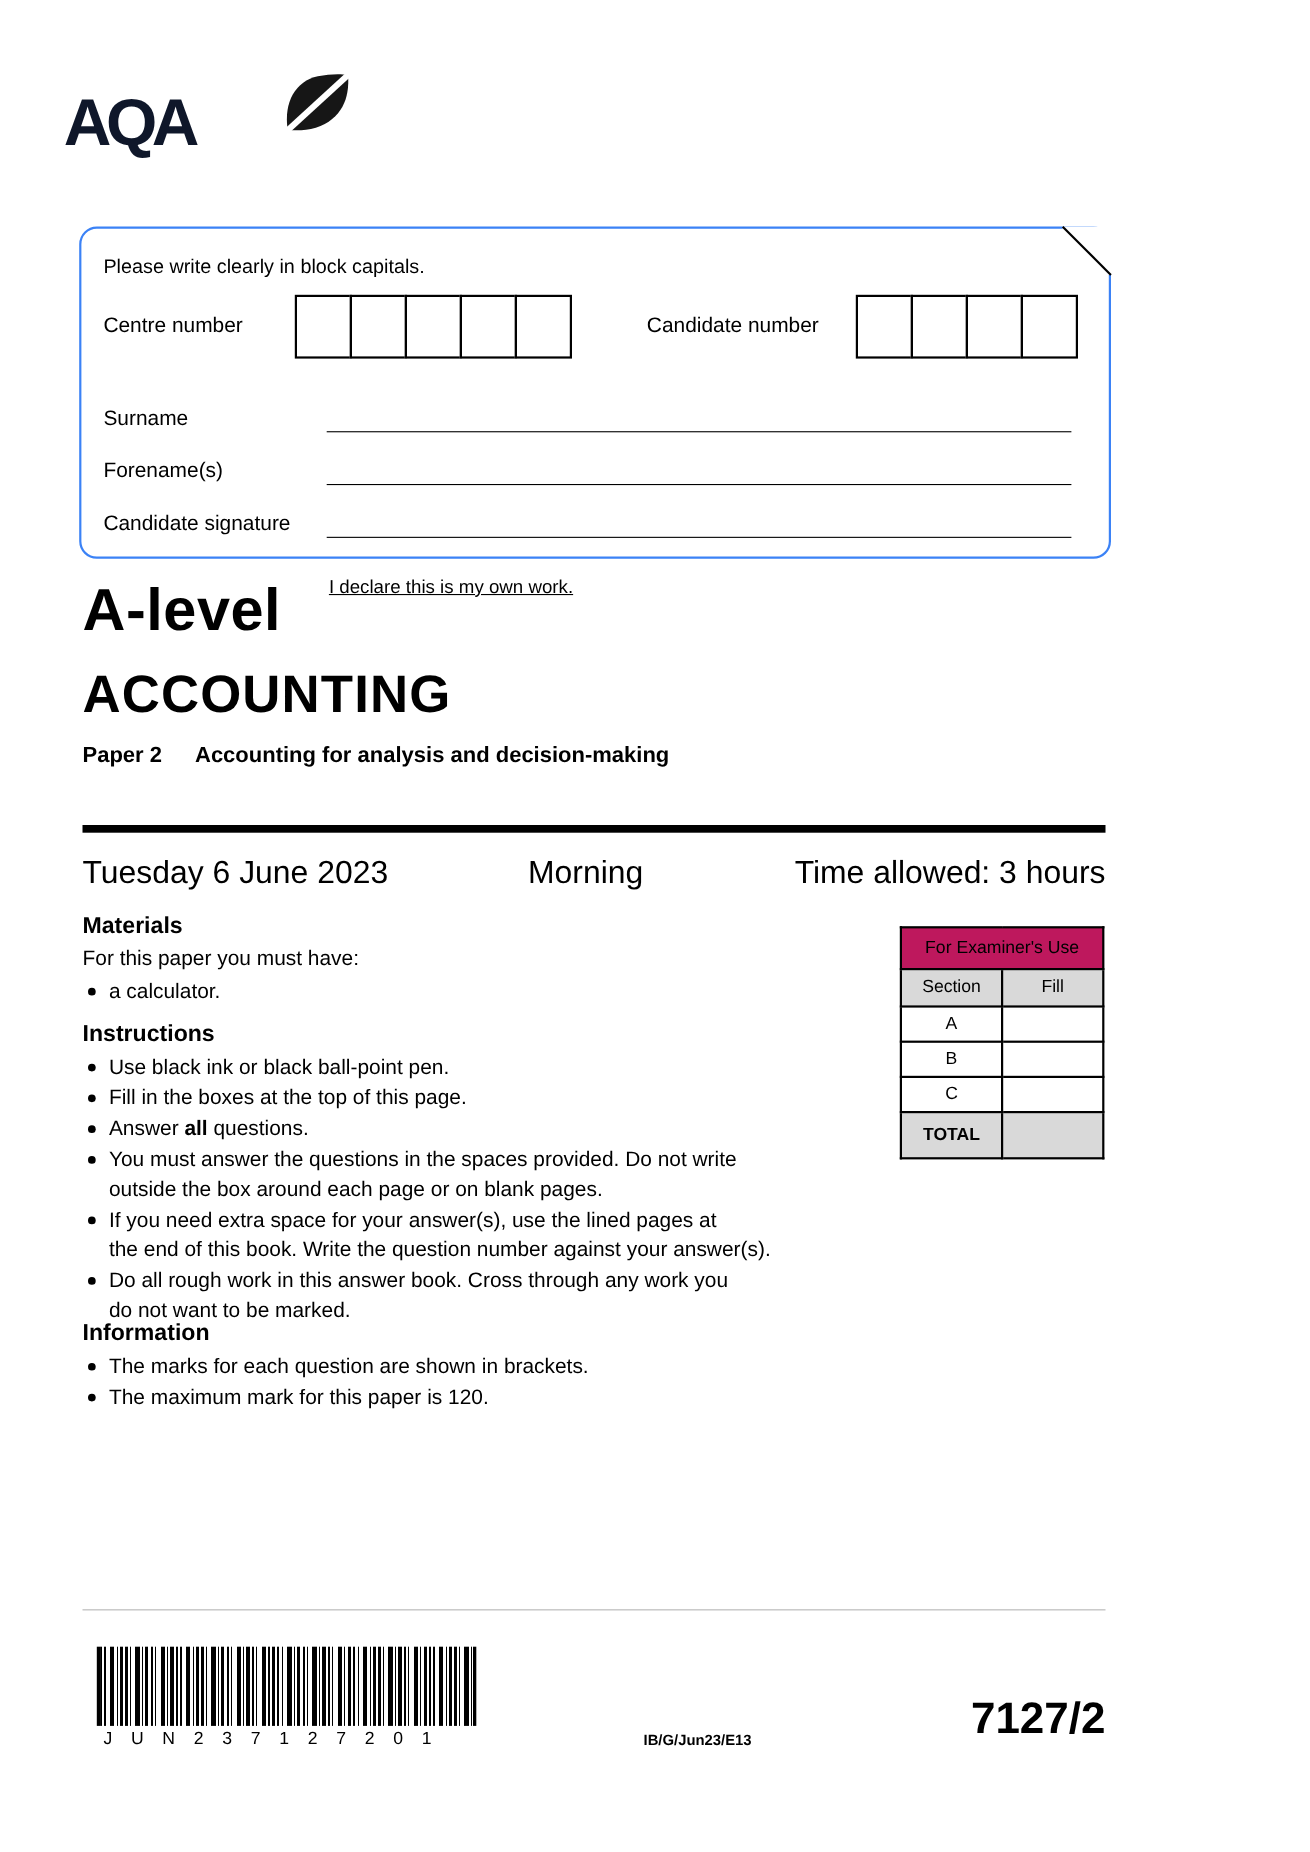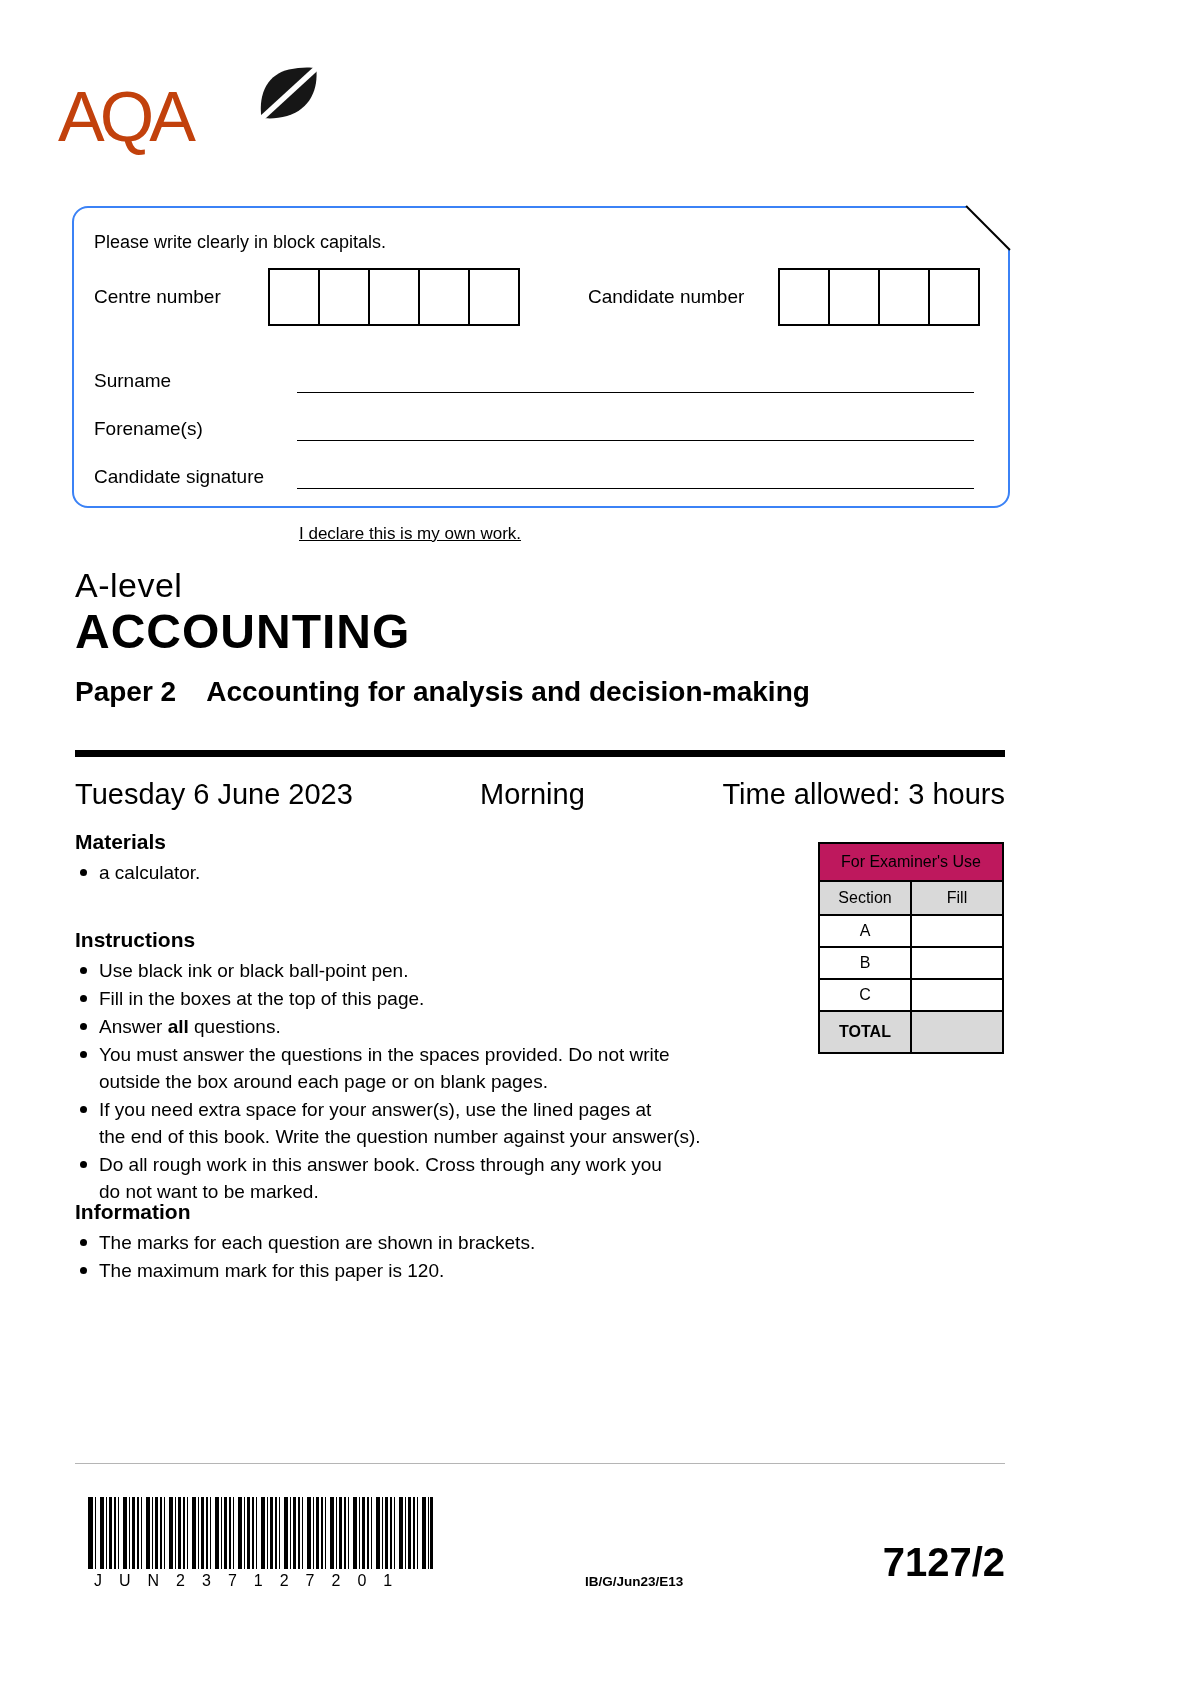--- a/index.html
+++ b/index.html
@@ -4,21 +4,21 @@
 <style>
   * { margin:0; padding:0; box-sizing:border-box; }
   html,body { background:#fff; }
   .page {
     position:relative; width:1191px; height:1684px; background:#fff;
     font-family:"Liberation Sans", sans-serif; color:#000; overflow:hidden;
   }
 
   
   .logo { position:absolute; left:58px; top:82px; width:260px; height:90px; }
-  .logo-text { font-size:70px; font-weight:400; letter-spacing:-5px; line-height:1; color:#c2410c; }
+  .logo-text { font-size:60px; font-weight:700; letter-spacing:-5px; line-height:1; color:#0f172a; }
   .logo-leaf { position:absolute; left:198px; top:-16px; width:64px; height:58px; }
 
   
   .candidate-box {
     position:absolute; left:72px; top:206px; width:938px; height:302px;
     border:2px solid #3b82f6; border-radius:16px;
   }
   .corner-cut { position:absolute; top:-2px; right:-2px; width:44px; height:44px; background:#fff; }
   .corner-cut::after {
     content:""; position:absolute; left:-9px; top:21px; width:62px; height:2px;
@@ -28,23 +28,23 @@
   .cb-row { position:absolute; left:20px; top:60px; width:898px; height:58px; }
   .cb-label { position:absolute; font-size:19px; line-height:58px; }
   .cells { position:absolute; top:0; display:flex; }
   .cell { width:52px; height:58px; border:2px solid #000; background:#fff; }
   .cell + .cell { margin-left:-2px; }
   .field-label { position:absolute; left:20px; font-size:19px; }
   .field-line { position:absolute; left:223px; width:677px; height:0; border-bottom:1.5px solid #000; }
   .declaration { position:absolute; left:225px; top:284px; font-size:17px; text-decoration:underline;margin-top:32px; }
 
   
-  .qualification { position:absolute; left:75px; top:566px; font-size:34px; font-weight:400; letter-spacing:0.5px; }
+  .qualification { position:absolute; left:75px; top:524px; font-size:54px; font-weight:700; letter-spacing:0.5px; }
   .subject { position:absolute; left:75px; top:604px; font-size:48px; font-weight:700; letter-spacing:1px; }
-  .paper-line { position:absolute; left:75px; top:676px; font-size:28px; font-weight:700; }
+  .paper-line { position:absolute; left:75px; top:676px; font-size:20px; font-weight:700; }
   .paper-line .paper-label { margin-right:30px; }
 
   .rule-thick { position:absolute; left:75px; top:750px; width:930px; height:7px; background:#000; }
 
   
   .session { position:absolute; left:75px; top:778px; width:930px; height:36px; font-size:29px; }
   .session .date { position:absolute; left:0; }
   .session .tod { position:absolute; left:405px; }
   .session .allowed { position:absolute; right:0; }
 
@@ -151,20 +151,21 @@
   <div class="rule-thick"></div>
 
   <div class="session">
     <span class="date">Tuesday 6 June 2023</span>
     <span class="tod">Morning</span>
     <span class="allowed">Time allowed: 3 hours</span>
   </div>
 
   <div class="section materials">
     <h3>Materials</h3>
+    <p>For this paper you must have:</p>
     <ul class="bullets">
       <li>a calculator.</li>
     </ul>
   </div>
 
   <table class="examiner">
     <tbody>
         <tr>
       <td colspan="2" class="ex-title">For Examiner's Use</td>
     </tr>

